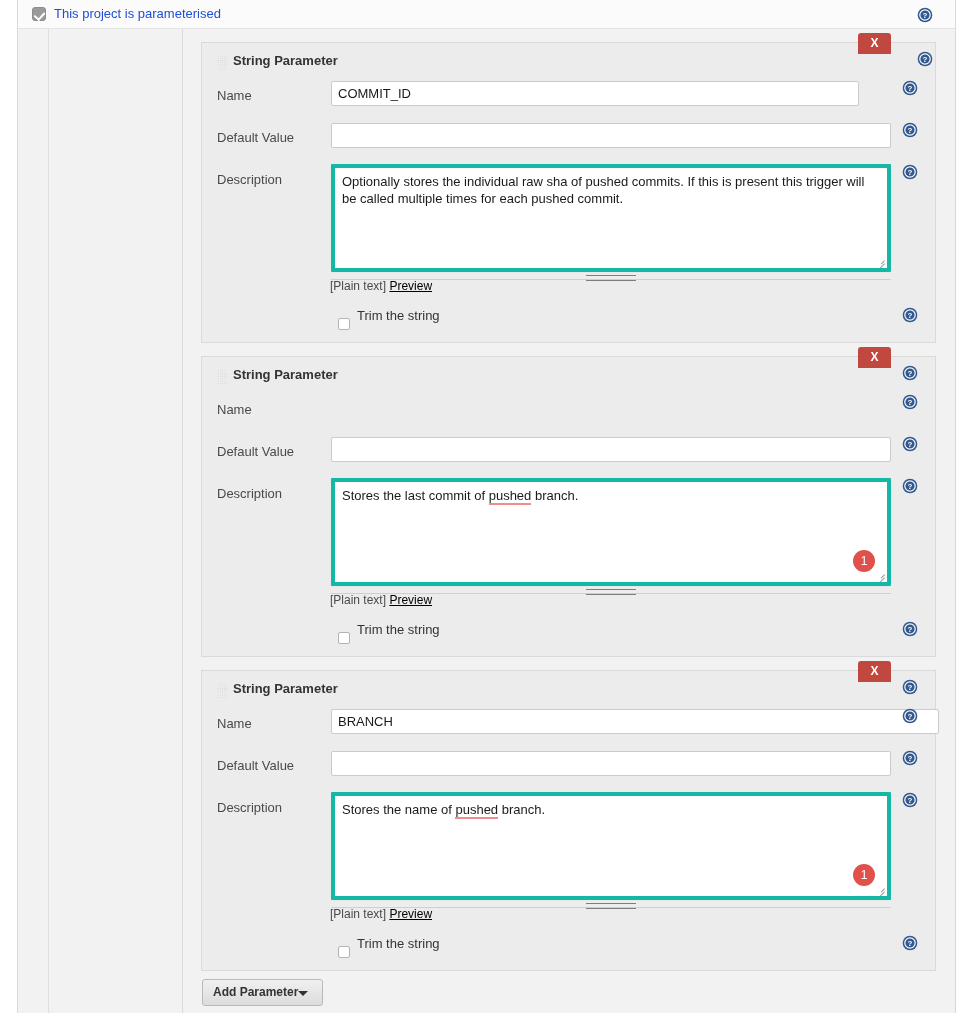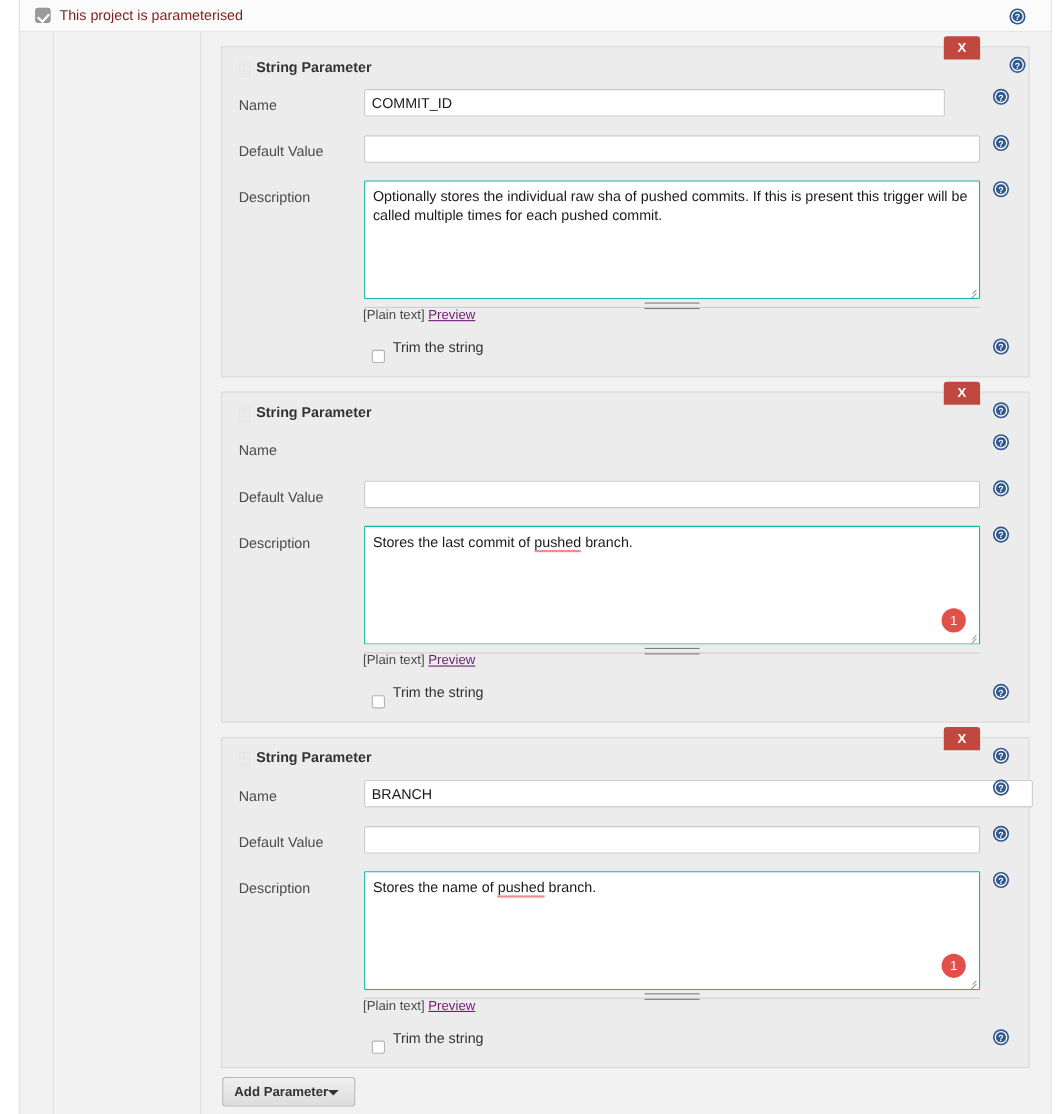--- a/index.html
+++ b/index.html
@@ -45,21 +45,21 @@
   .cb-toggle::after {
     content: "";
     position: absolute; left: 3px; top: 2px;
     width: 5px; height: 8px;
     border: solid #ffffff;
     border-width: 0 2px 2px 0;
     transform: rotate(42deg);
   }
   .toggle-label {
     position: absolute; left: 36px; top: 6px;
-    font-size: 13px; color: #7f1d1d;
+    font-size: 13px; color: #1d4ed8;
     white-space: nowrap;
   }
 
   
   .body-area {
     position: absolute; left: 18px; top: 29px;
     width: 937px; height: 984px;
     background: #f2f2f2;
   }
   .body-inner-left-rule {
@@ -113,21 +113,21 @@
     color: #1a1a1a;
     padding: 0 6px;
     line-height: 23px;
     overflow: hidden;
     white-space: nowrap;
   }
 
   .textarea-box {
     position: absolute;
     background: #ffffff;
-    border: 1px solid #14b8a6;
+    border: 4px solid #14b8a6;
     border-radius: 1px;
     font-size: 13px;
     color: #1a1a1a;
     padding: 5px 7px;
     line-height: 17px;
     overflow: hidden;
   }
   .ta-resize {
     position: absolute; right: 2px; bottom: 2px;
     width: 10px; height: 10px;
@@ -172,21 +172,21 @@
     border-top: 1px solid #7d7d7d;
     border-bottom: 1px solid #7d7d7d;
   }
 
   .plain-text-line {
     position: absolute;
     font-size: 12px; color: #4a4a4a;
     white-space: nowrap;
   }
   .preview-link {
-    color: #701a75;
+    color: #000000;
     text-decoration: underline;
     cursor: pointer;
   }
 
   .cb-small {
     position: absolute;
     width: 12px; height: 12px;
     background: #ffffff;
     border: 1px solid #b4b4b4;
     border-radius: 2px;

